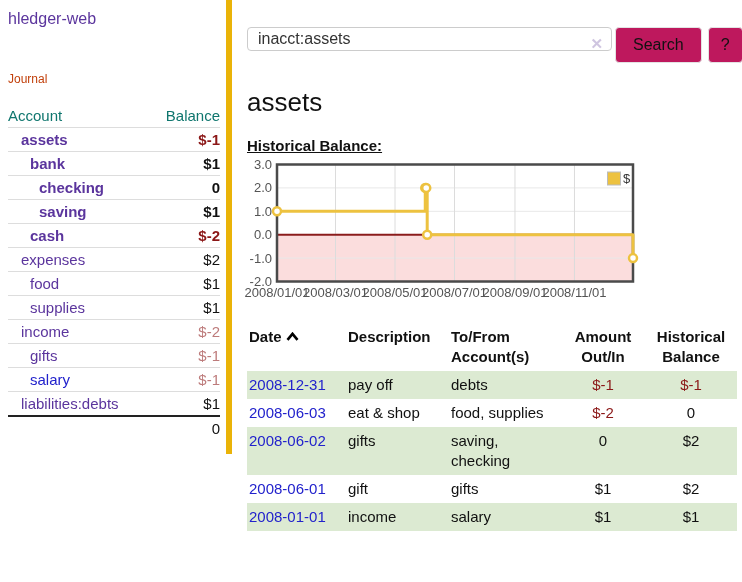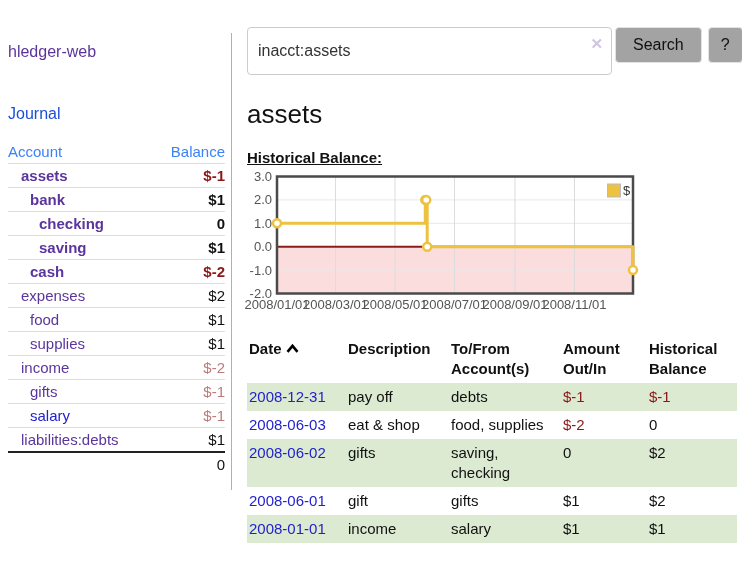--- a/index.html
+++ b/index.html
@@ -9,68 +9,67 @@
     color:#111;
     display:flex;
     align-items:flex-start;
     width:742px; height:582px;
     overflow:hidden;
   }
 
   
   aside {
     width:232px;
-    border-right:1px solid #eab308;
+    border-right:6px solid #eab308;
     padding:10px 6px 14px 8px;
     flex:none;
-    margin-top:33px;
   }
   .app-title a { color:#5b359d; font-size:16px; text-decoration:none; }
-  .journal-link { display:inline-block; margin-top:44px; color:#1d4ed8; font-size:16px; text-decoration:none; }
+  .journal-link { display:inline-block; margin-top:44px; color:#c2410c; font-size:12px; text-decoration:none; }
   table.accounts { width:100%; border-collapse:collapse; margin-top:17px; font-size:15px; }
-  .accounts th { font-weight:400; text-align:left; padding:3px 0; color:#3b82f6; }
+  .accounts th { font-weight:400; text-align:left; padding:3px 0; color:#0f766e; }
   .accounts th.balr { text-align:right; }
   .accounts tbody td { border-top:1px solid #ddd; padding:3px 0; }
   .accounts td.bal { text-align:right; }
   .acct { color:#5b359d; text-decoration:none; display:inline-block; }
   .ind1 { padding-left:13px; } .ind2 { padding-left:22px; } .ind3 { padding-left:31px; }
   .b { font-weight:700; }
   .neg { color:#8b1717; }
   .negsoft { color:#bd7b7b; }
   .blue { color:#2222cc; }
   .accounts tfoot td { border-top:2px solid #222; padding:3px 0; text-align:right; }
 
   
   main { flex:1; padding:0 5px 0 15px; }
   h1.page-title { font-size:31px; font-weight:400; margin:6px 0 0; }
   .searchrow { display:flex; margin-top:27px; }
   .search-box { position:relative; width:365px; }
   .search-box input {
-    width:100%; height:48px; border:1px solid #ccc; border-radius:4px;
+    width:100%; height:24px; border:1px solid #ccc; border-radius:4px;
     padding:0 30px 0 10px; font-size:16px; font-family:inherit; color:#333;
   }
   .clear-x {
     position:absolute; right:9px; top:8px; color:#cfc5e0;
     font-weight:700; font-size:15px; cursor:pointer;
   }
   .btn {
-    margin-left:3px; height:36px; background:#a3a3a3; border:1px solid #e3e3e3;
+    margin-left:3px; height:36px; background:#be185d; border:1px solid #e3e3e3;
     border-radius:4px; font-size:16px; font-family:inherit; padding:0 17px; color:#111; cursor:pointer;
   }
   .btn.help { margin-left:6px; padding:0 12px; }
   h2.acct-heading { font-size:26px; font-weight:400; margin:24px 0 0; }
   .chart-title { font-weight:700; font-size:15px; margin-top:19px;text-decoration:underline; }
   #chart { margin-top:9px; }
   #chart svg { overflow:visible; display:block; }
 
   
   table.register { border-collapse:collapse; margin-top:20px; font-size:15px; width:490px; table-layout:fixed; }
   .register th { font-weight:700; text-align:left; vertical-align:top; padding:2px 10px 4px 2px; line-height:20px; }
   .register td { vertical-align:top; padding:4px 10px 4px 2px; line-height:20px;margin-left:33px; }
-  .register th.r, .register td.r { text-align:left; padding-right:4px; }
+  .register th.r, .register td.r { text-align:center; padding-right:4px; }
   .register col.c-date { width:99px; }
   .register col.c-desc { width:103px; }
   .register col.c-acct { width:112px; }
   .register col.c-amt  { width:86px; }
   .register col.c-bal  { width:90px; }
   .register tbody tr:nth-child(odd) { background:#dcead2; }
   .datelink { color:#2222cc; text-decoration:none; }
   .sort-icon { margin-left:4px; position:relative; top:-1px; }
 </style>
 </head>

